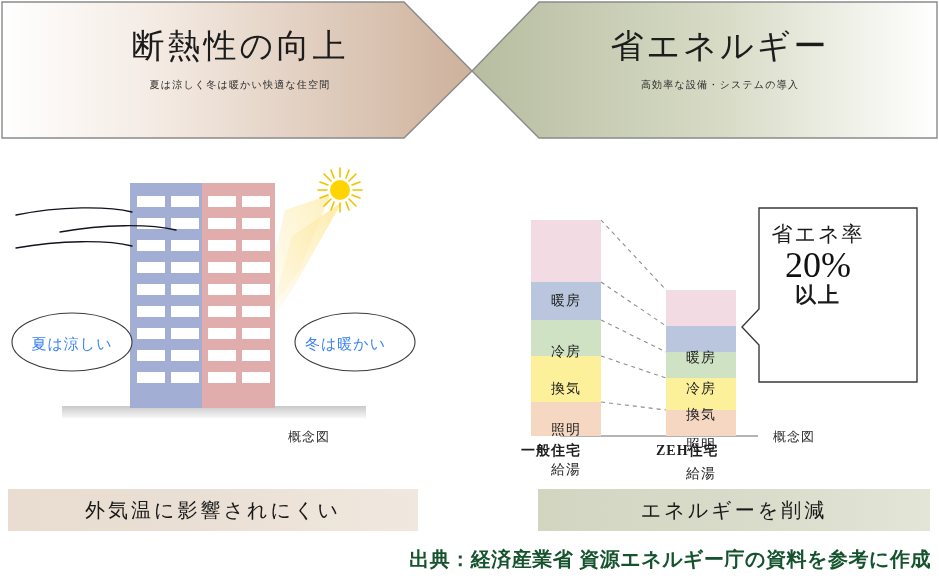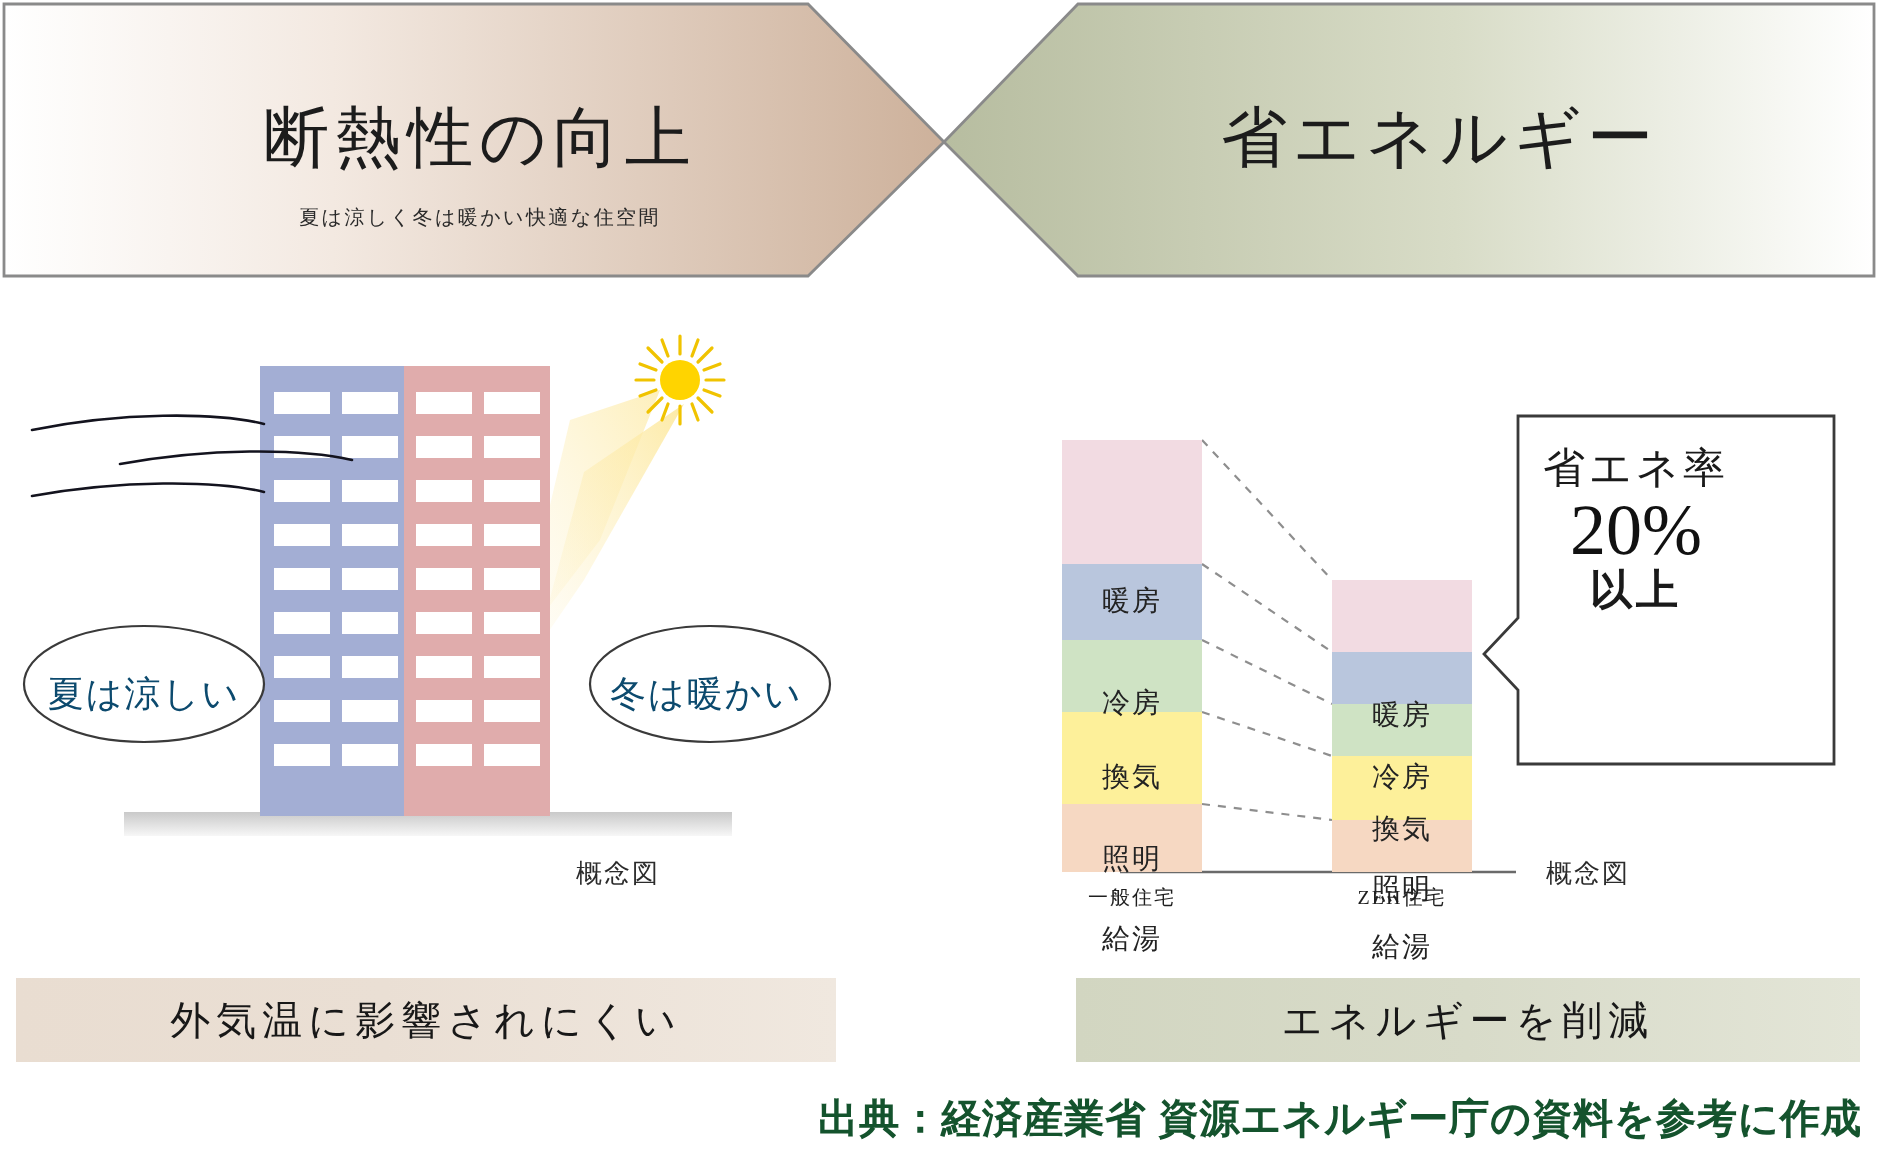--- a/index.html
+++ b/index.html
@@ -20,41 +20,40 @@
   .banner-wrap{position:absolute;left:0;top:0;width:939px;height:142px;}
   .banner-svg{position:absolute;left:0;top:0;}
 
   .banner-text{position:absolute;text-align:center;pointer-events:none;}
   .banner-title{
     font-size:33px;
     letter-spacing:3px;
     color:#1c1c1c;
     line-height:1;
     white-space:nowrap;
-    margin-top:24px;
   }
   .banner-sub{
     font-size:10px;
     letter-spacing:1.2px;
     color:#2a2a2a;
     margin-top:15px;
     white-space:nowrap;
   }
   #banner-left-text{left:40px;top:30px;width:400px;}
   #banner-right-text{left:520px;top:30px;width:400px;}
 
   
   .illus-left{position:absolute;left:0;top:150px;width:470px;height:325px;}
   .illus-left svg{position:absolute;left:0;top:0;}
 
   .ellipse-label{
     position:absolute;
-    font-size:18px;
+    font-size:15px;
     letter-spacing:1px;
-    color:#0c4a6e;
+    color:#3b82f6;
     white-space:nowrap;
     pointer-events:none;
   }
   #label-summer{left:22px;top:185px;width:100px;text-align:center;}
   #label-winter{left:305px;top:185px;width:100px;text-align:left;}
 
   .caption-note{
     position:absolute;
     font-size:13px;
     letter-spacing:1px;
@@ -71,25 +70,25 @@
     position:absolute;
     font-size:14px;
     letter-spacing:1px;
     color:#232323;
     white-space:nowrap;
     text-align:center;
     pointer-events:none;
   }
   .axis-label{
     position:absolute;
-    font-size:10px;
+    font-size:14px;
     letter-spacing:1px;
     color:#1f1f1f;
     white-space:nowrap;
-    text-align:center;
+    font-weight:bold;
   }
   #note-right{position:absolute;left:303px;top:278px;font-size:13px;letter-spacing:1px;color:#2b2b2b;white-space:nowrap;}
 
   .callout-text{position:absolute;text-align:center;width:148px;left:274px;pointer-events:none;}
   .callout-l1{font-size:21px;letter-spacing:2px;color:#1a1a1a;line-height:1;}
   .callout-big{font-size:36px;letter-spacing:0px;color:#111;line-height:1.02;margin-top:2px;}
   .callout-l3{font-size:21px;letter-spacing:2px;color:#1a1a1a;line-height:1;margin-top:1px;font-weight:bold;}
 
   
   .footer-box{
@@ -148,20 +147,21 @@
       <polygon points="472,71 539,2 937,2 937,138 539,138" fill="url(#gradRight)" stroke="#8a8a8a" stroke-width="1.4"></polygon>
     </svg>
 
     <div class="banner-text" id="banner-left-text">
       <div class="banner-title">断熱性の向上</div>
       <div class="banner-sub">夏は涼しく冬は暖かい快適な住空間</div>
     </div>
 
     <div class="banner-text" id="banner-right-text">
       <div class="banner-title">省エネルギー</div>
+      <div class="banner-sub">高効率な設備・システムの導入</div>
     </div>
   </div>
 
   <div class="illus-left">
     <svg width="470" height="325">
       <defs>
         <linearGradient id="sunBeam" x1="1" y1="0" x2="0" y2="1">
           <stop offset="0%" stop-color="#fde9a0" stop-opacity="0.95"></stop>
           <stop offset="100%" stop-color="#fdf3d0" stop-opacity="0.15"></stop>
         </linearGradient>

